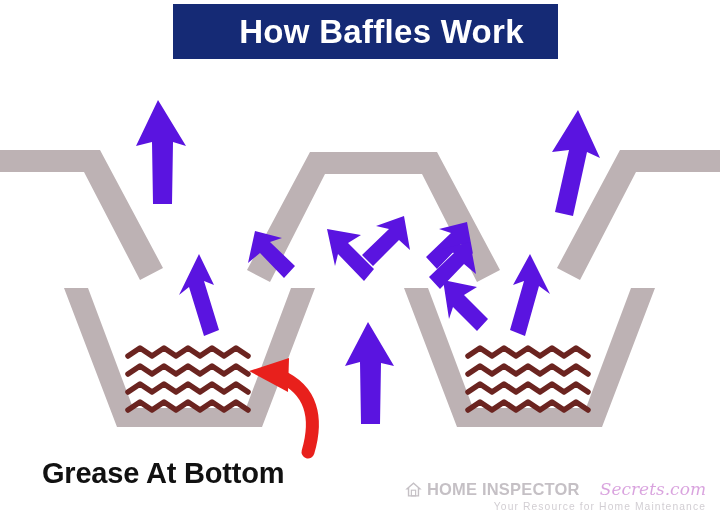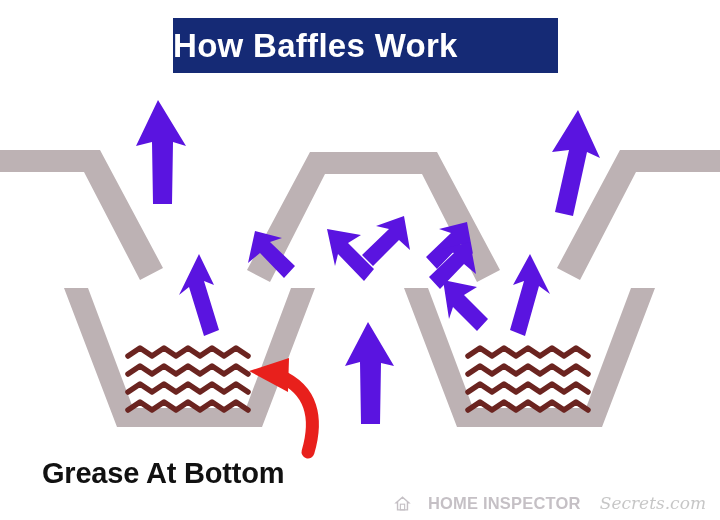--- a/index.html
+++ b/index.html
@@ -9,25 +9,26 @@
     background:#ffffff;
     font-family:"Liberation Sans", sans-serif;
     overflow:hidden;
     position:relative;
   }
   #stage{position:relative;width:720px;height:520px;background:#fff;}
 
   
   .title-banner{
     position:absolute;
-    left:173px; top:18px;
+    left:173px; top:4px;
     width:385px; height:55px;
     background:var(--navy,#152a75);
-    display:flex;align-items:center;justify-content:flex-start;
+    display:flex;align-items:center;justify-content:center;
     box-sizing:border-box;
+    padding-left:32px;
   }
   .title-banner .title-text{
     color:#ffffff;
     font-size:33px;
     font-weight:bold;
     letter-spacing:0.3px;
     font-family:"Liberation Sans", sans-serif;
     white-space:nowrap;
     line-height:1;
   }
@@ -50,33 +51,33 @@
   
   .watermark{
     position:absolute;
     right:14px; bottom:8px;
     width:250px;
     text-align:right;
     opacity:.40;
     user-select:none;
   }
   .wm-row{
-    display:flex;align-items:center;justify-content:flex-end;gap:17px;
+    display:flex;align-items:center;justify-content:flex-end;gap:5px;
     line-height:1;
   }
   .wm-icon{display:inline-block;width:17px;height:17px;flex:0 0 auto;}
   .wm-main{
     font-size:16.5px;font-weight:bold;color:#6f6470;
     letter-spacing:.2px;font-family:"Liberation Sans", sans-serif;
     white-space:nowrap;
   }
   .wm-script{
-    font-size:17px;color:#737373;
+    font-size:17px;color:#a21caf;
     font-style:italic;font-family:"DejaVu Serif", serif;
-    white-space:nowrap;margin-left:2px;
+    white-space:nowrap;margin-left:15px;
   }
   .wm-tag{
     margin-top:3px;
     font-size:10.3px;color:#8d8490;letter-spacing:1.1px;
     font-family:"Liberation Sans", sans-serif;white-space:nowrap;
   }
 </style>
 </head>
 <body>
 
@@ -164,15 +165,16 @@
     <div class="wm-row">
       <span class="wm-icon">
         <svg viewBox="0 0 24 24" width="17" height="17">
           <path d="M3 11 L12 3 L21 11 L19 11 L19 21 L5 21 L5 11 Z" fill="none" stroke="#6f6470" stroke-width="2"></path>
           <rect x="9" y="13" width="6" height="8" fill="none" stroke="#6f6470" stroke-width="1.6"></rect>
         </svg>
       </span>
       <span class="wm-main">HOME INSPECTOR</span>
       <span class="wm-script">Secrets.com</span>
     </div>
+    <div class="wm-tag">Your Resource for Home Maintenance</div>
   </div>
 
 </div>
 
 </body></html>

